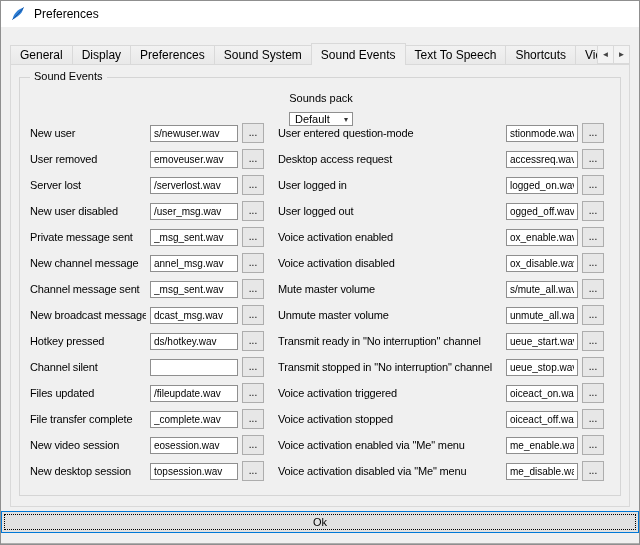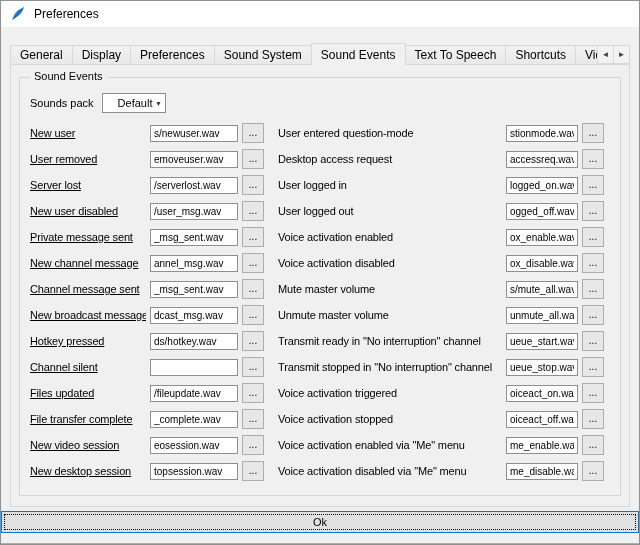--- a/index.html
+++ b/index.html
@@ -31,33 +31,33 @@
           border:1px solid #d9d9d9; background:#f0f0f0; z-index:1; }
 
   .groupbox { position:absolute; left:8px; right:8px; top:12px; bottom:10px;
               border:1px solid #d5d5d5; }
   .groupbox-title { position:absolute; top:-8px; left:10px; background:#f0f0f0;
                     padding:0 4px; font-size:11px; color:#000; }
 
   .gb-inner { position:absolute; left:10px; right:8px; top:14px; bottom:6px; }
 
   .sounds-pack { display:flex; align-items:center; gap:8px; height:22px;
-                 margin-bottom:6px; font-size:11px; }
+                 margin-bottom:6px; font-size:11px;flex-direction:column; }
   .combo { width:64px; height:20px; border:1px solid #8f8f8f; background:#fff;
            display:flex; align-items:center; justify-content:space-between;
-           padding:0 4px 0 15px; font-size:11px; cursor:default; }
+           padding:0 4px 0 5px; font-size:11px; cursor:default; }
   .combo-arrow { font-size:8px; color:#333; }
 
   .events { display:flex; }
   .col { display:flex; flex-direction:column; }
   .col-left  { width:244px; margin-right:4px; }
   .col-right { flex:1;justify-content:center; }
   .ev-row { display:flex; align-items:center; height:26px; gap:4px; }
   .ev-label { font-size:11px; letter-spacing:-0.15px; white-space:nowrap; overflow:hidden; }
-  .col-left  .ev-label { flex:0 0 116px;text-decoration:underline; }
+  .col-left  .ev-label { flex:0 0 116px; }
   .col-right .ev-label { flex:0 0 224px; }
   .field { height:17px; border:1px solid #8f8f8f; background:#fff;
            font-family:"Liberation Sans", sans-serif; font-size:10px; padding:0 3px; }
   .col-left  .field { width:88px; }
   .col-right .field { width:72px; }
   .browse { width:22px; height:20px; border:1px solid #adadad; background:#e7e7e7;
             font-size:10px; line-height:1; padding:0; font-family:inherit; cursor:default; }
 
   .footer { position:absolute; left:0; right:0; top:510px; display:flex;
             justify-content:center; gap:10px;flex-direction:column; }

